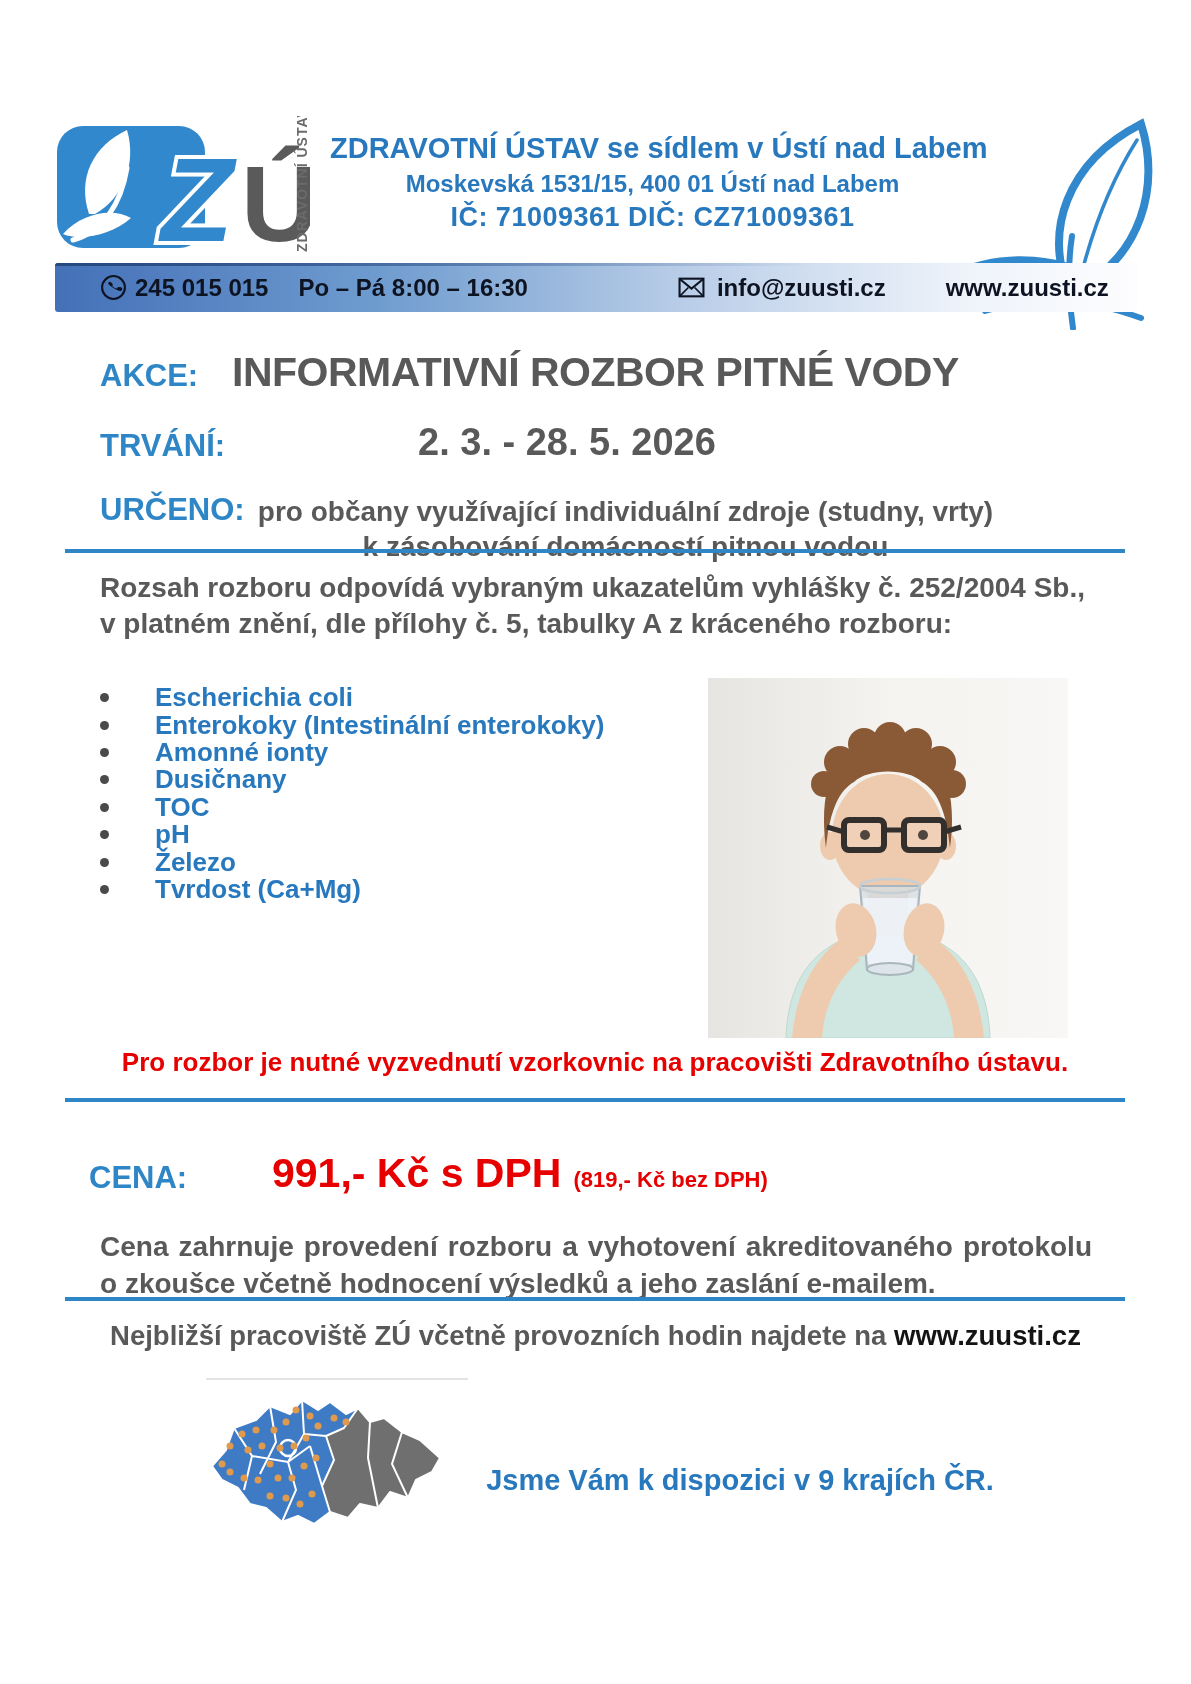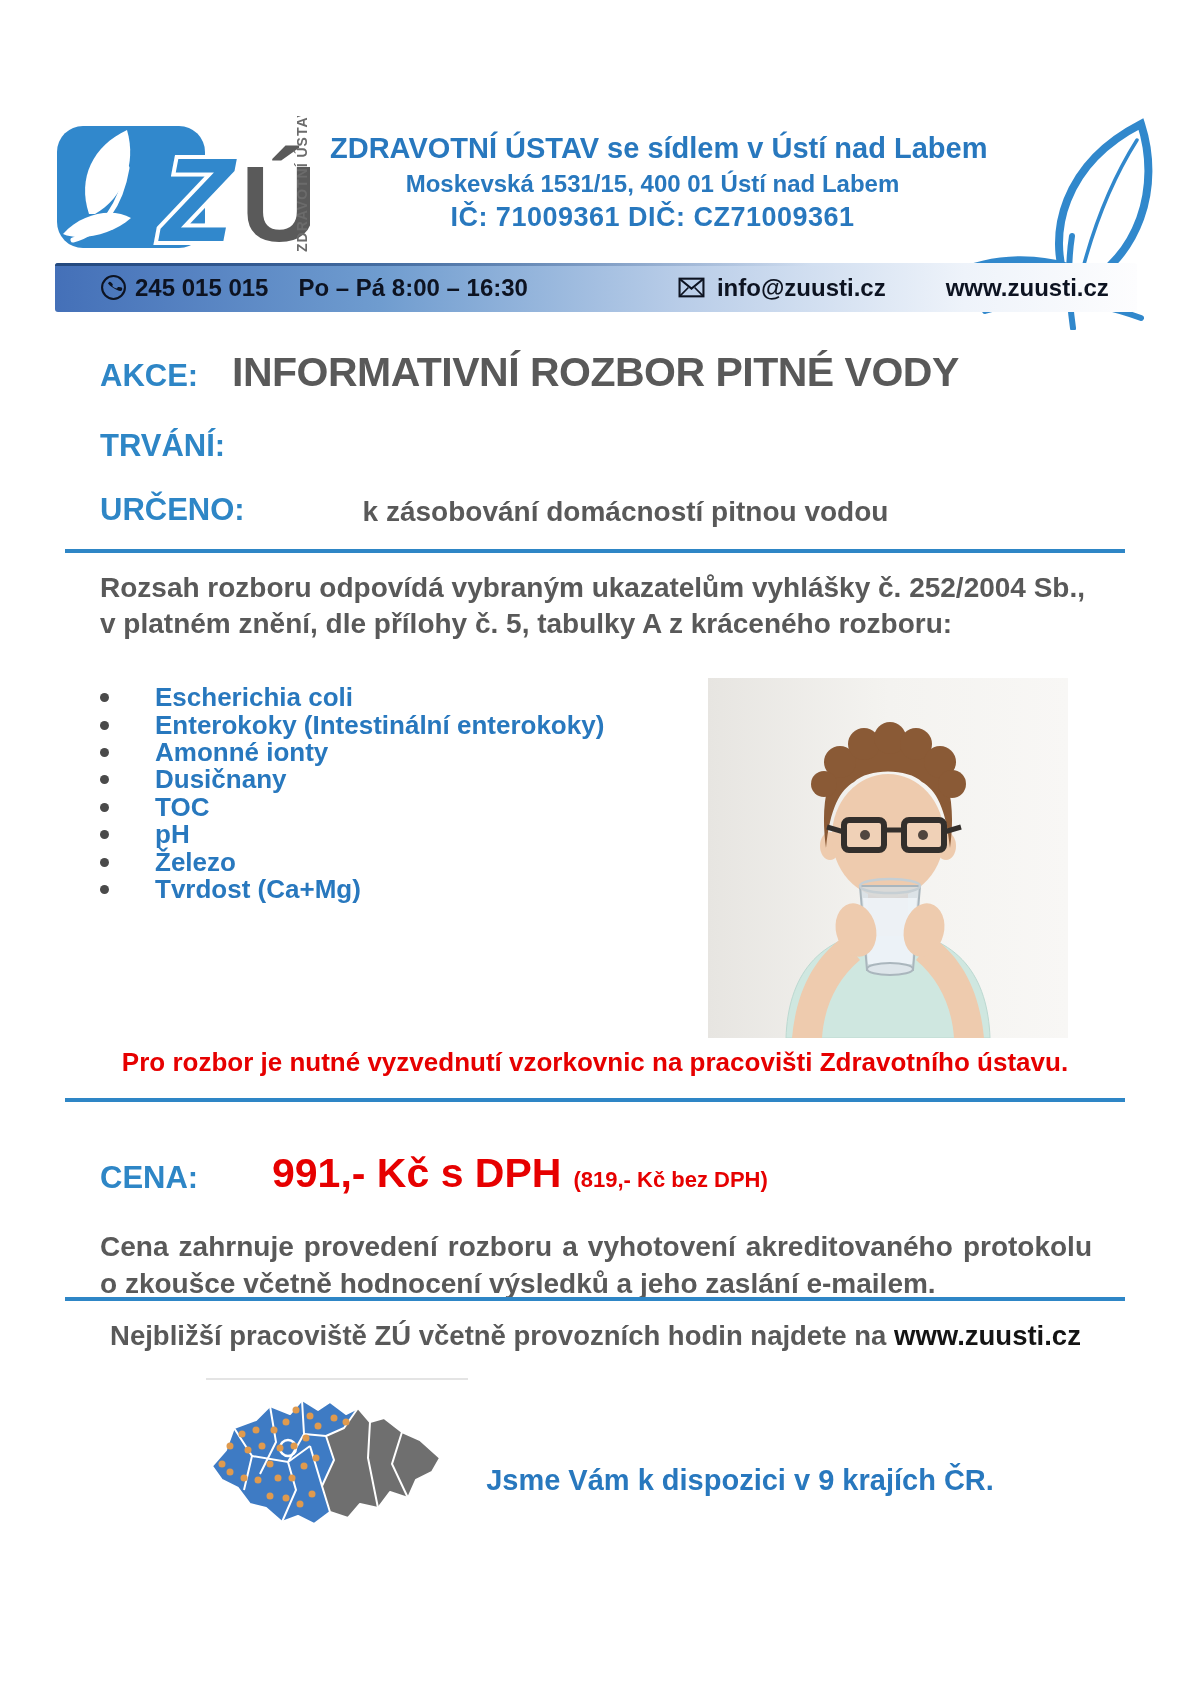--- a/index.html
+++ b/index.html
@@ -60,21 +60,21 @@
   .divider-3{top:1297px;}
   .scope-block{position:absolute;left:100px;top:570px;color:var(--title-gray);font-size:28px;line-height:36px;white-space:nowrap;}
   
   .photo{position:absolute;left:708px;top:678px;width:360px;height:360px;}
   .param-list{position:absolute;left:88px;top:684px;width:600px;list-style:none;}
   .param-list li{display:flex;align-items:center;height:27.4px;}
   .bullet-dot{width:9px;height:9px;border-radius:50%;background:#4a4a4a;margin-left:12px;flex:0 0 auto;}
   .param-text{margin-left:46px;color:var(--brand-blue);font-size:26px;white-space:nowrap;}
   .notice{position:absolute;left:100px;top:1047px;width:990px;text-align:center;color:var(--accent-red);font-size:26px;white-space:nowrap;}
   
-  .cena-label{left:100px;top:1160px;}
+  .cena-label{left:89px;top:1160px;}
   .price-line{position:absolute;left:272px;top:1150px;display:flex;align-items:baseline;color:var(--accent-red);white-space:nowrap;}
   .price-value{font-size:41px;}
   .price-note{font-size:22px;margin-left:12px;}
   .price-desc{position:absolute;left:100px;top:1228px;width:992px;color:var(--title-gray);font-size:28px;line-height:37px;text-align:justify;}
   
   .footer-line{position:absolute;left:0;width:100%;text-align:center;color:var(--title-gray);font-size:27.5px;white-space:nowrap;}
   .footer-line-1{top:1320px;}
   .footer-line-2{top:1356px;}
   .footer-bold{color:#141414;}
   .map-top-line{position:absolute;left:206px;top:1378px;width:262px;height:2px;background:#e4e4e4;}
@@ -125,23 +125,25 @@
       <path d="M2,18 L10,10 M24,18 L16,10" fill="none" stroke="#0d1321" stroke-width="1.6"></path>
     </svg>
     <span class="cb-email">info@zuusti.cz</span>
     <span class="cb-web">www.zuusti.cz</span>
   </div>
 
   <div class="lbl akce-label">AKCE:</div>
   <div class="akce-value">INFORMATIVNÍ ROZBOR PITNÉ VODY</div>
 
   <div class="lbl trvani-label">TRVÁNÍ:</div>
+  <div class="trvani-value">2. 3. - 28. 5. 2026</div>
 
   <div class="lbl urceno-label">URČENO:</div>
   <div class="urceno-block">
+    <div>pro občany využívající individuální zdroje (studny, vrty)</div>
     <div>k zásobování domácností pitnou vodou</div>
   </div>
 
   <div class="divider divider-1"></div>
 
   <div class="scope-block">
     <div>Rozsah rozboru odpovídá vybraným ukazatelům vyhlášky č. 252/2004 Sb.,</div>
     <div>v platném znění, dle přílohy č. 5, tabulky A z kráceného rozboru:</div>
   </div>
 

